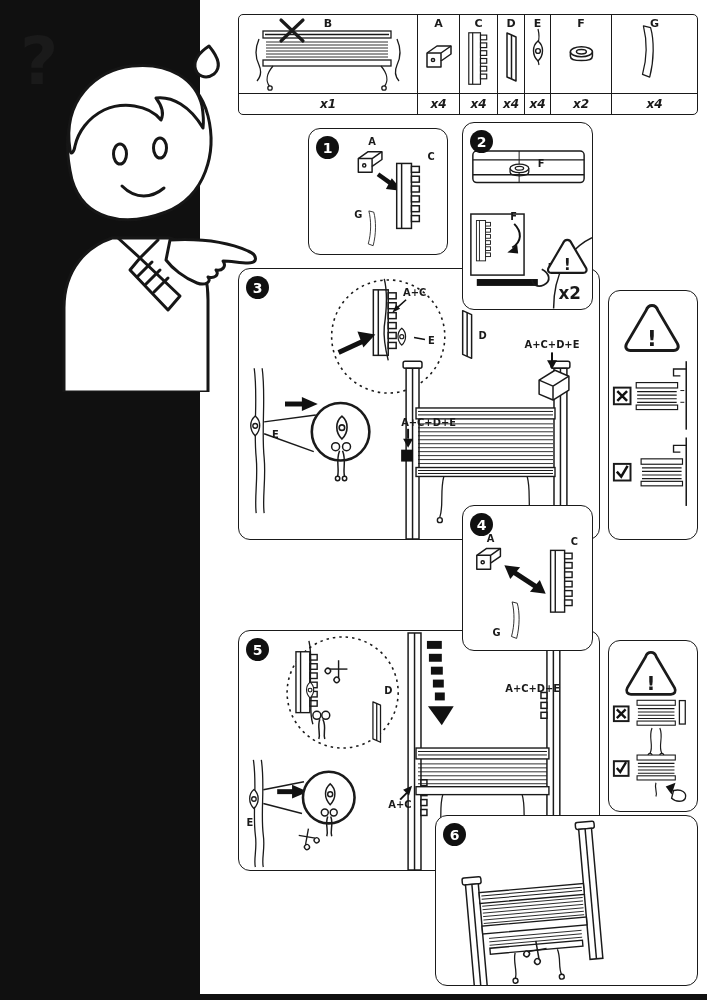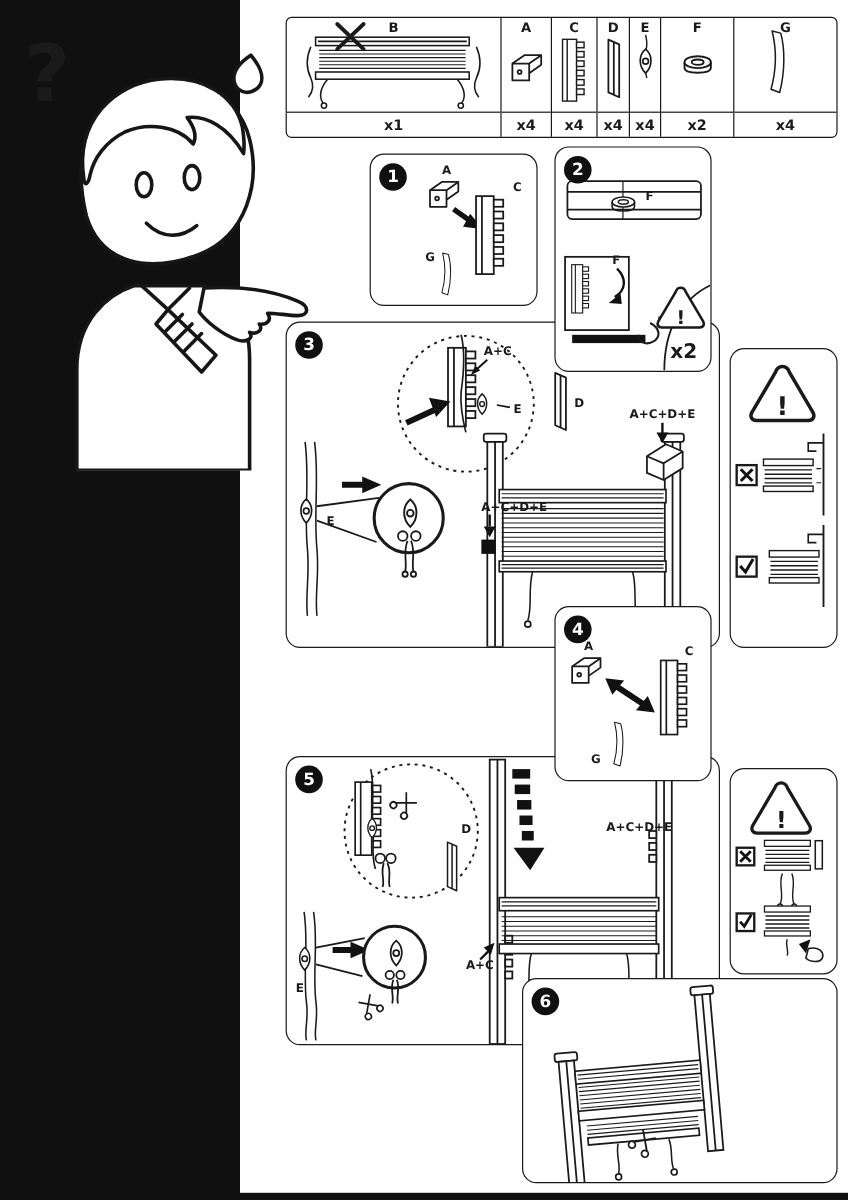--- a/index.html
+++ b/index.html
@@ -8,21 +8,21 @@
   .blackbar { position:absolute; left:0; top:0; width:200px; height:1000px; background:#101010; }
   .bottombar { position:absolute; left:0; top:994px; width:707px; height:6px; background:#101010; }
   .mascot { position:absolute; left:0; top:0; width:270px; height:392px; }
   .parts-table { position:absolute; left:238px; top:14px; width:460px; height:101px; border:1.6px solid #1a1a1a; border-radius:5px; display:flex; background:#fff; z-index:3; }
   .pcell { position:relative; display:flex; flex-direction:column; flex-shrink:0; }
   .pcell.grow { flex:1; }
   .pcell + .pcell { border-left:1.6px solid #1a1a1a; }
   .picon { flex:1; position:relative; overflow:hidden; }
   .picon svg { position:absolute; left:0; top:0; }
   .plabel { position:absolute; top:2px; left:50%; transform:translateX(-50%); font-size:11px; font-weight:bold; color:#1a1a1a; z-index:2; }
-  .pqty { height:21px; border-top:1.6px solid #1a1a1a; display:flex; align-items:center; justify-content:center; font-size:12px; font-weight:bold; color:#1a1a1a; }
+  .pqty { height:21px; border-top:1.6px solid #1a1a1a; display:flex; align-items:center; justify-content:center; font-size:12px; font-weight:bold; color:#1a1a1a;font-style:italic; }
   .panel { position:absolute; background:#fff; border:1.7px solid #1a1a1a; border-radius:12px; }
   .stepnum { position:absolute; left:7px; top:7px; width:23px; height:23px; border-radius:50%; background:#101010; color:#fff; font-size:14px; font-weight:bold; display:flex; align-items:center; justify-content:center; z-index:3; }
   .art { position:absolute; left:0; top:0; width:100%; height:100%; }
   svg text { font-family:"DejaVu Sans", sans-serif; fill:#1a1a1a; }
   .lbl { font-size:10px; font-weight:bold; }
   .z1{z-index:1}.z2{z-index:2}.z3{z-index:3}.z4{z-index:4}.z5{z-index:5}
 </style>
 </head>
 <body>
 

